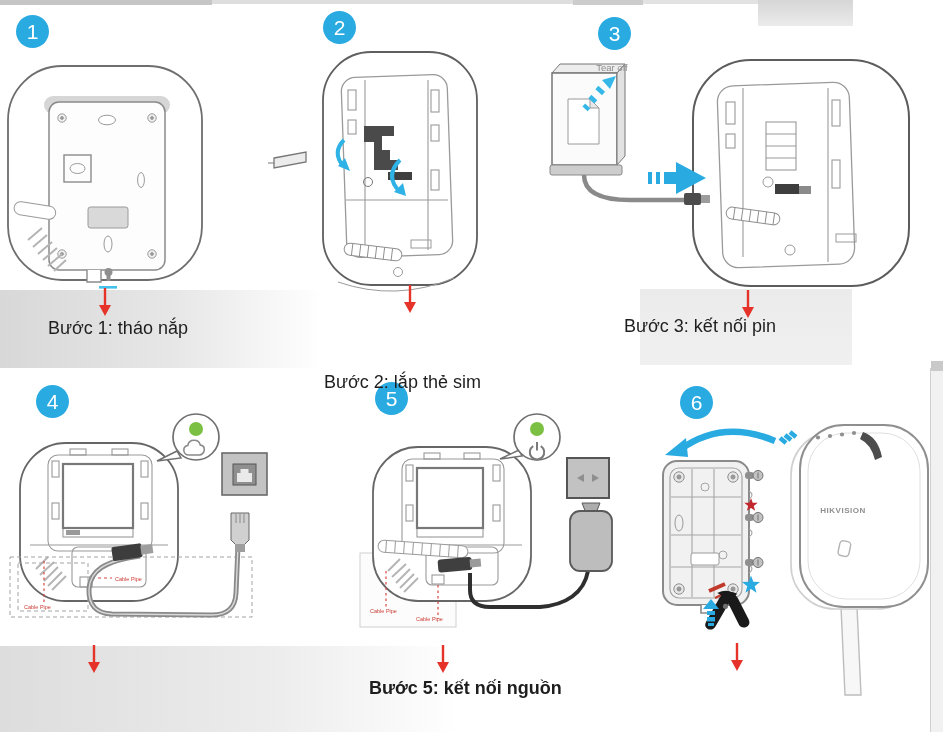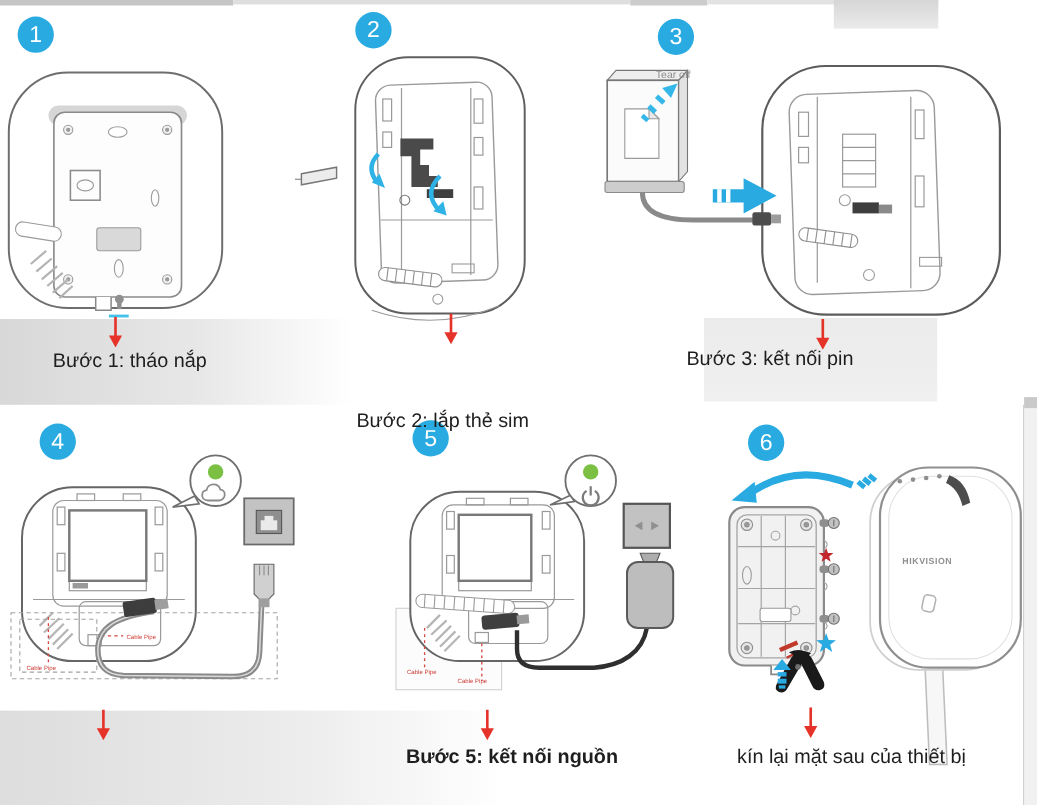--- a/index.html
+++ b/index.html
@@ -429,16 +429,15 @@
   <div class="caption" style="left:324px;top:322px;margin-top:48px;">
     <div class="cap-line">Bước 2: lắp thẻ sim</div>
   </div>
   <div class="caption" style="left:624px;top:314px;">
     <div class="cap-line">Bước 3: kết nối pin</div>
   </div>
   <div class="caption" style="left:369px;top:676px;font-weight:bold;">
     <div class="cap-line">Bước 5: kết nối nguồn</div>
   </div>
   <div class="caption" style="left:670px;top:676px;">
-    <div class="cap-line">kín lại mặt sau của thiết bị</div>
   </div>
 
 </div>
 
 </body></html>

